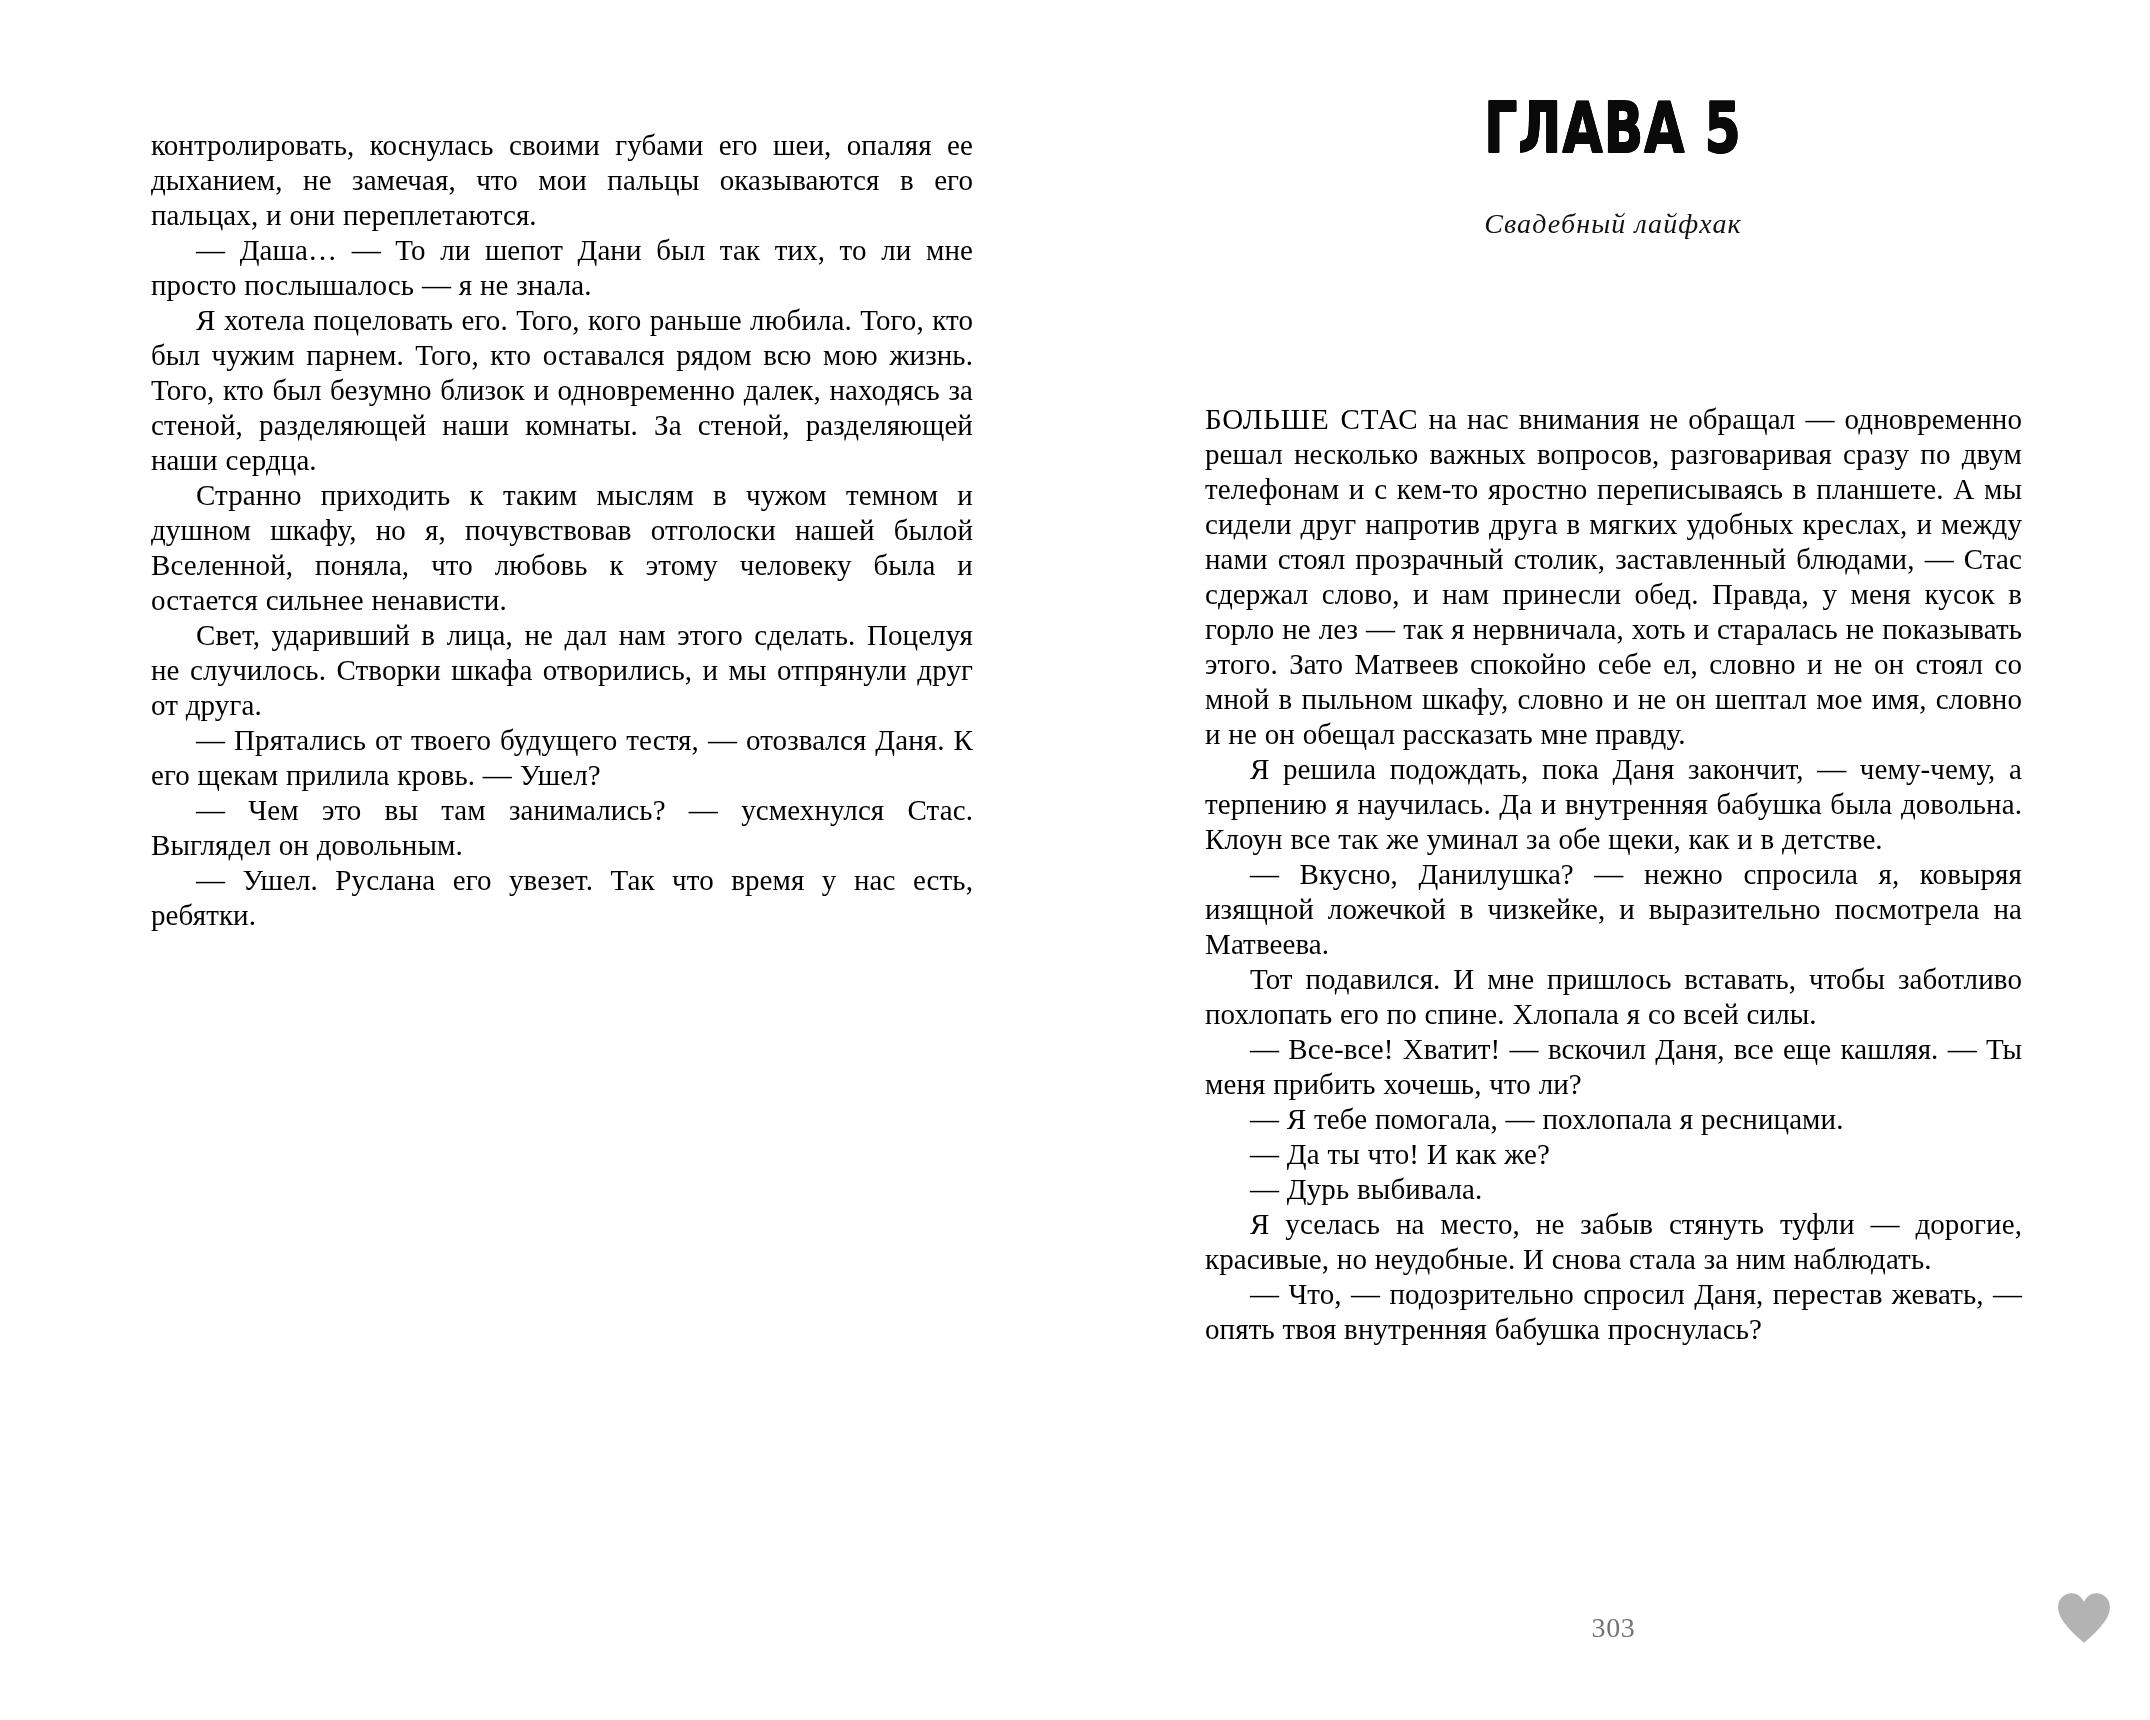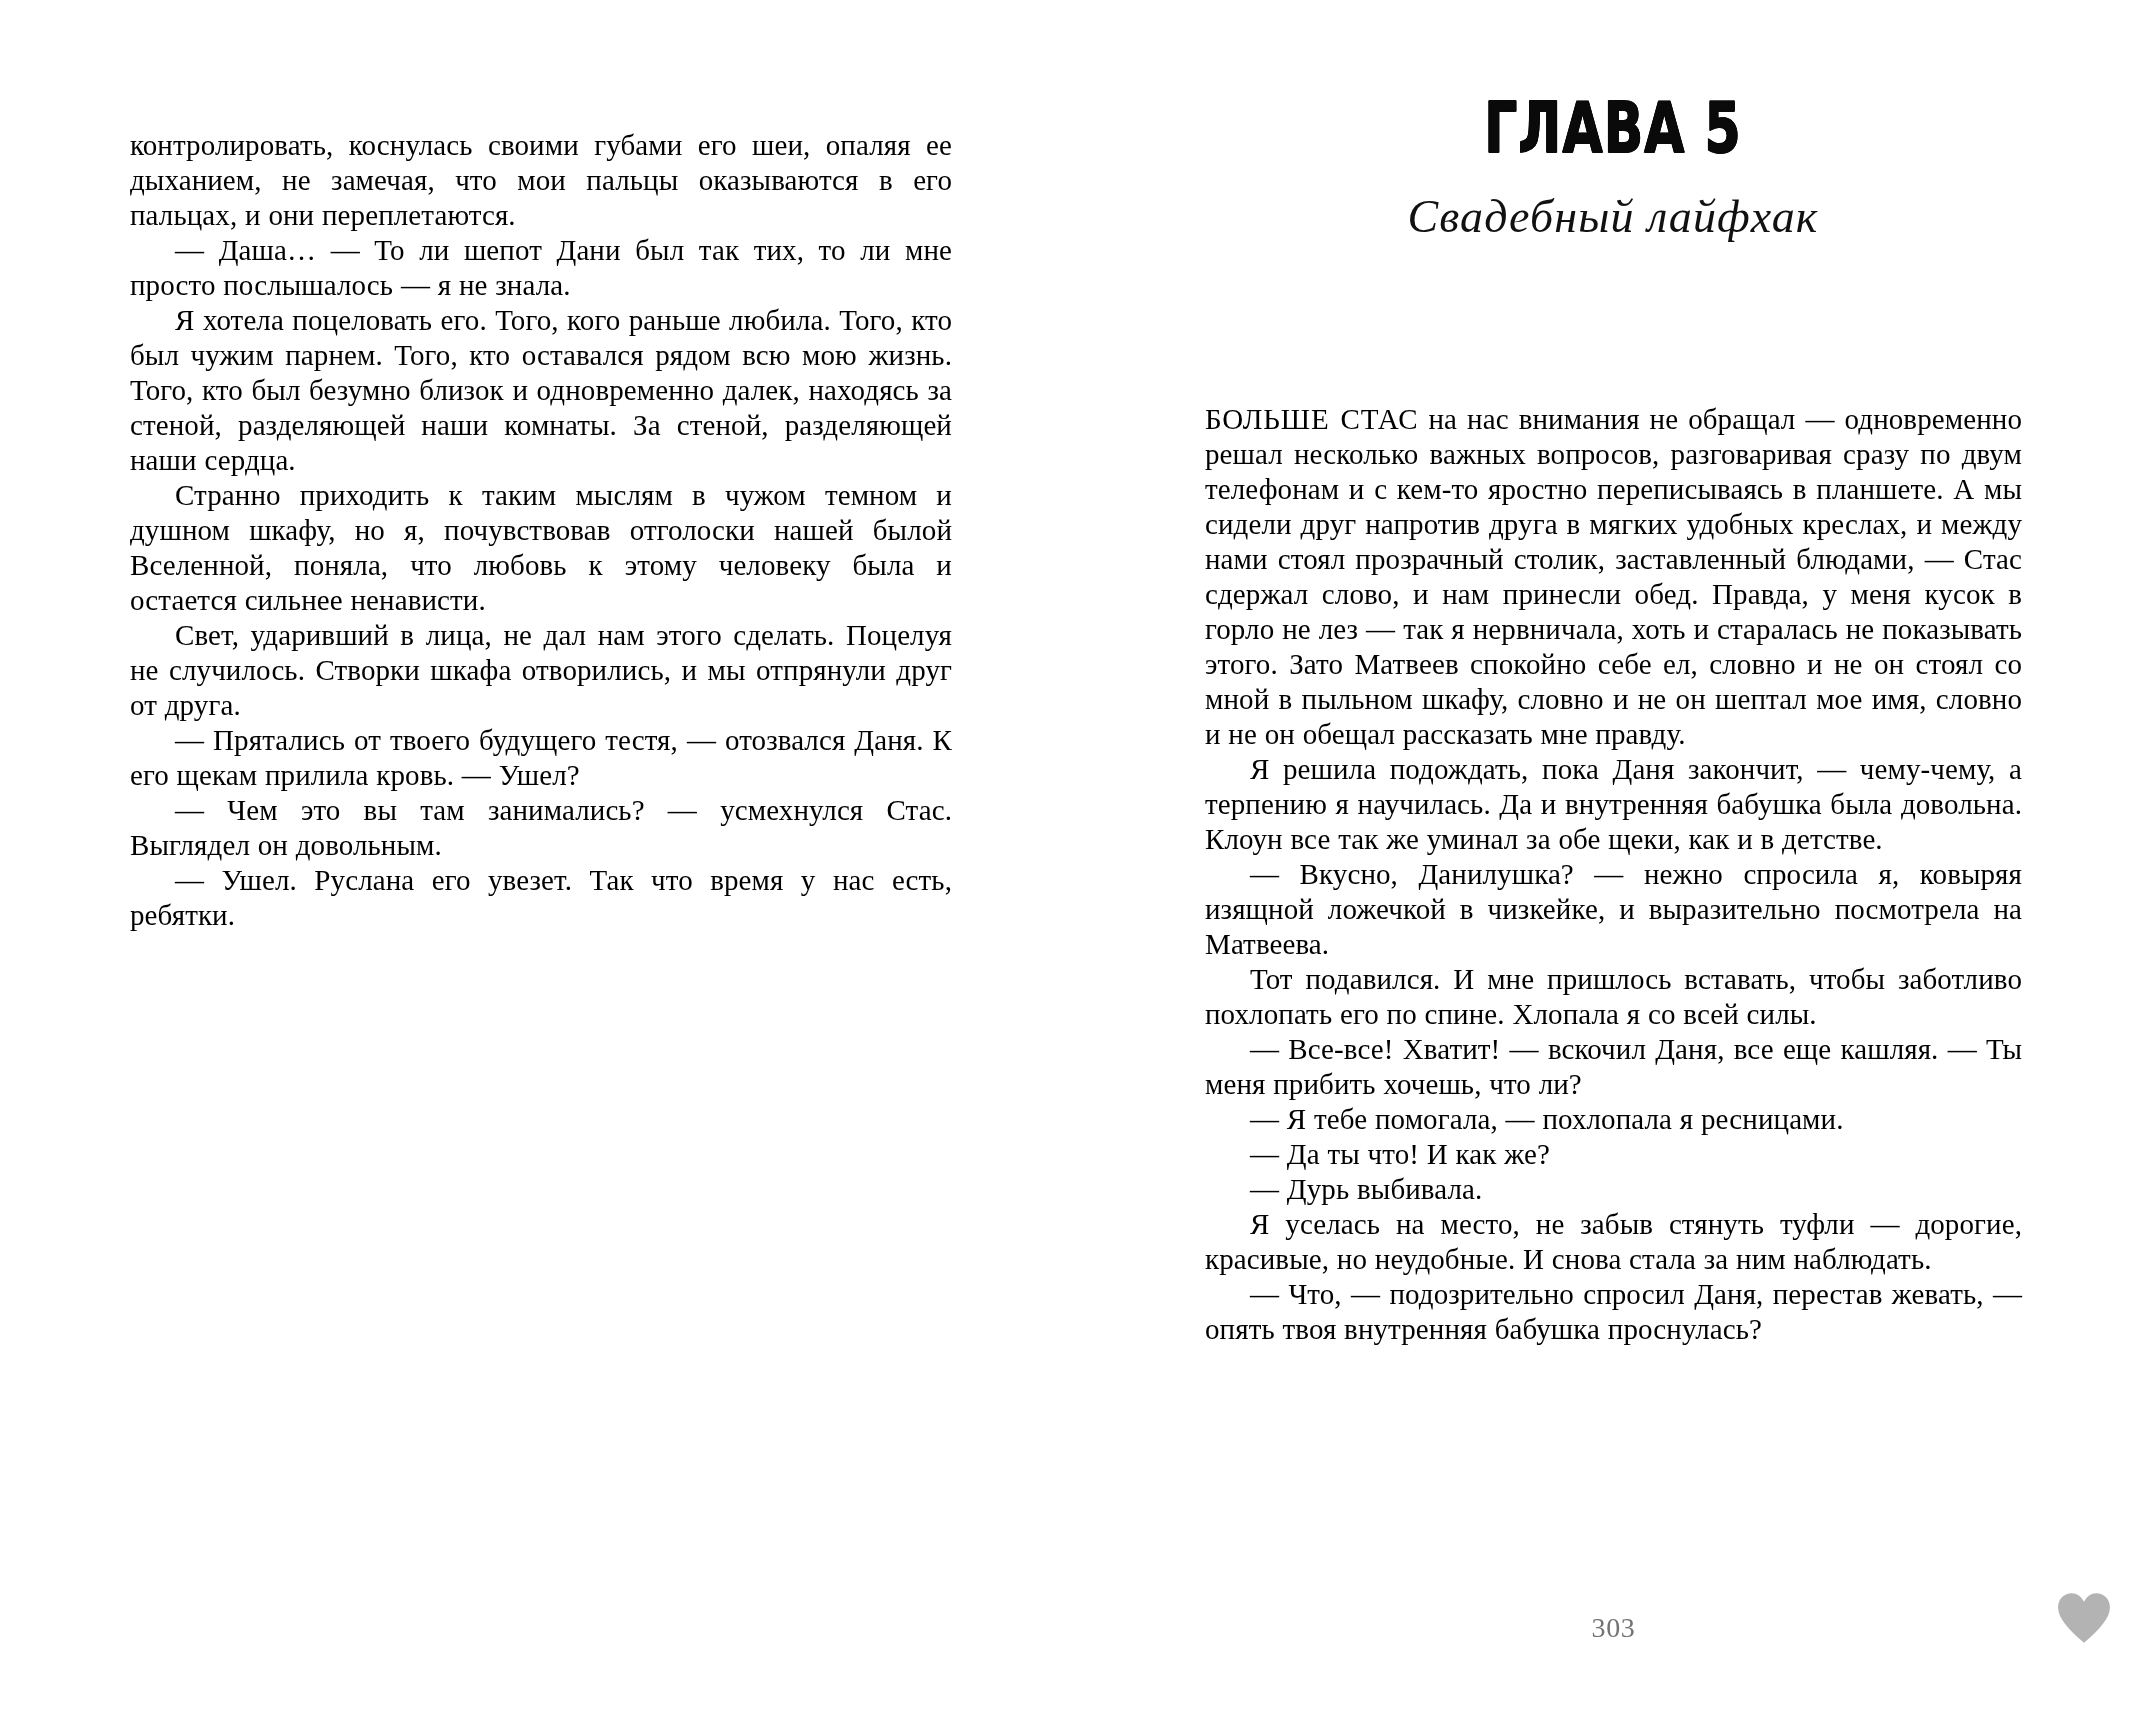--- a/index.html
+++ b/index.html
@@ -16,20 +16,21 @@
     overflow: hidden;
     font-family: "Liberation Serif", "DejaVu Serif", serif;
     color: #000000;
   }
 
   
   .page-half {
     position: absolute;
     top: 0;
     height: 1720px;
+    margin-left: 21px;
   }
   #left-half  { left: 0;      width: 1075px; }
   #right-half { left: 1075px; width: 1076px; }
 
   .text-column {
     position: absolute;
     text-align: justify;
     text-justify: inter-word;
     font-size: 29px;
     line-height: 35px;
@@ -86,25 +87,25 @@
     color: #0a0a0a;
     -webkit-text-stroke: 1.6px #0a0a0a;
     text-shadow:
        0.7px 0 0 #0a0a0a,
       -0.7px 0 0 #0a0a0a,
        0 0.7px 0 #0a0a0a,
        0 -0.7px 0 #0a0a0a;
   }
 
   #chapter-subtitle {
-    margin: 0;
+    margin: 17px;
     padding-top: 29px;
     font-family: "Liberation Serif", "DejaVu Serif", serif;
     font-style: italic;
-    font-size: 46px;
+    font-size: 28px;
     line-height: 1.1;
     letter-spacing: 1.1px;
     color: #111111;
   }
 
   
   #page-number {
     position: absolute;
     left: 1205px;
     top: 1614px;

